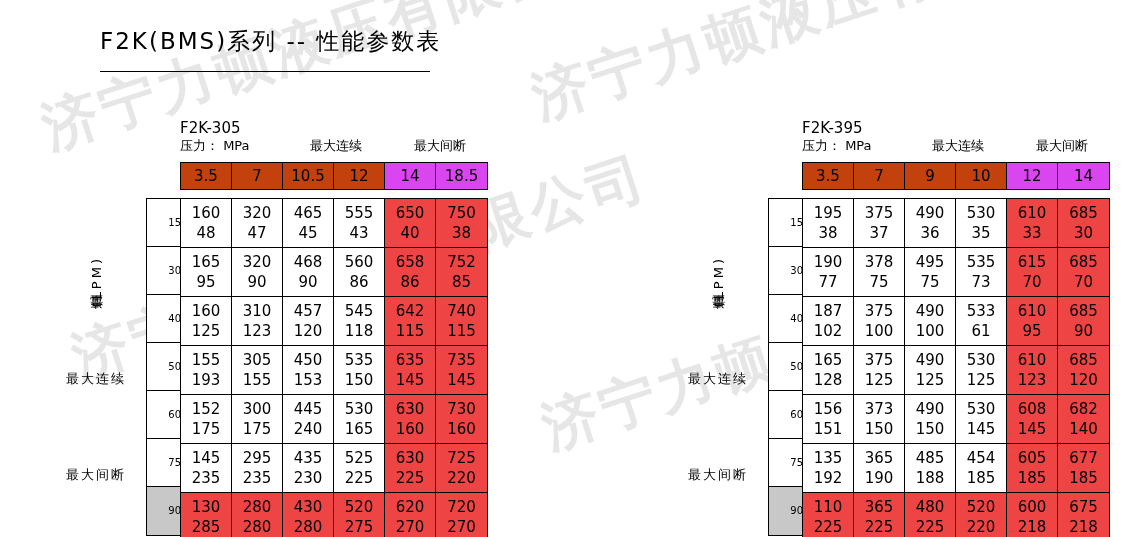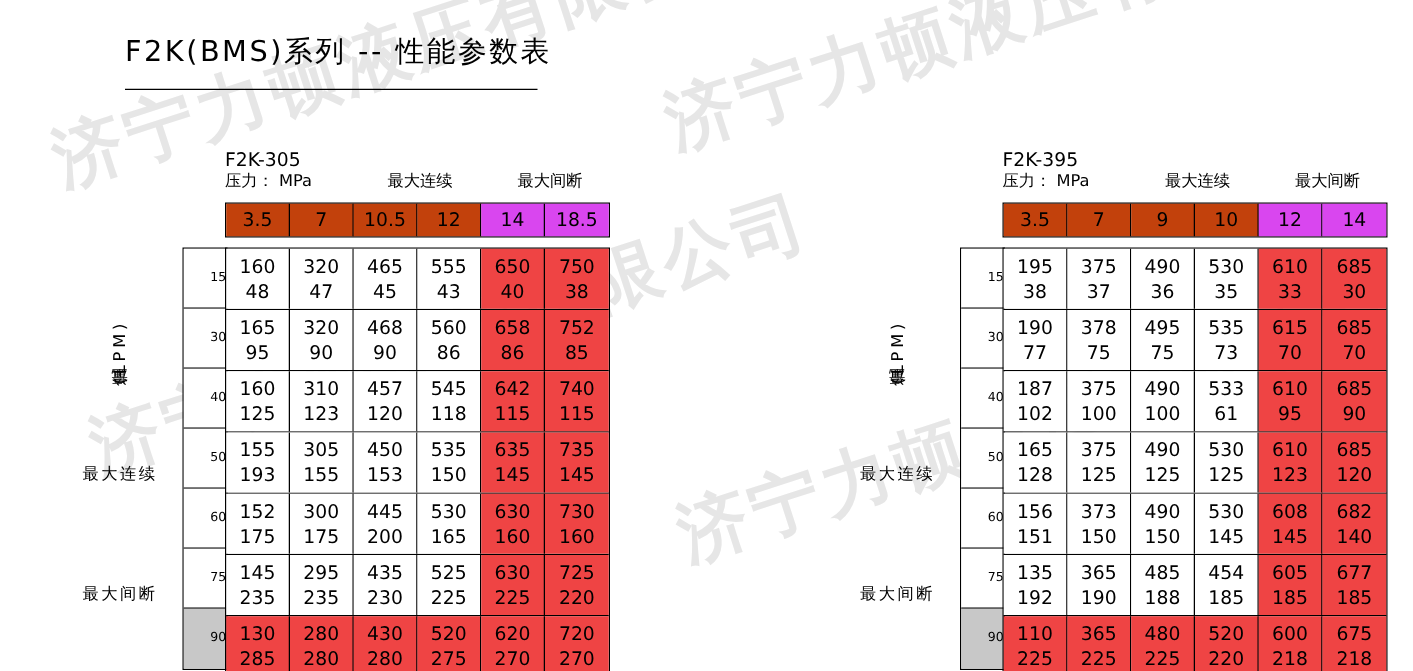--- a/index.html
+++ b/index.html
@@ -354,21 +354,21 @@
           <div class="data-cell">
             <span class="v1">152</span>
             <span class="v2">175</span>
           </div>
           <div class="data-cell">
             <span class="v1">300</span>
             <span class="v2">175</span>
           </div>
           <div class="data-cell">
             <span class="v1">445</span>
-            <span class="v2">200</span>
+            <span class="v2">240</span>
           </div>
           <div class="data-cell">
             <span class="v1">530</span>
             <span class="v2">165</span>
           </div>
           <div class="data-cell shaded">
             <span class="v1">630</span>
             <span class="v2">160</span>
           </div>
           <div class="data-cell shaded">

